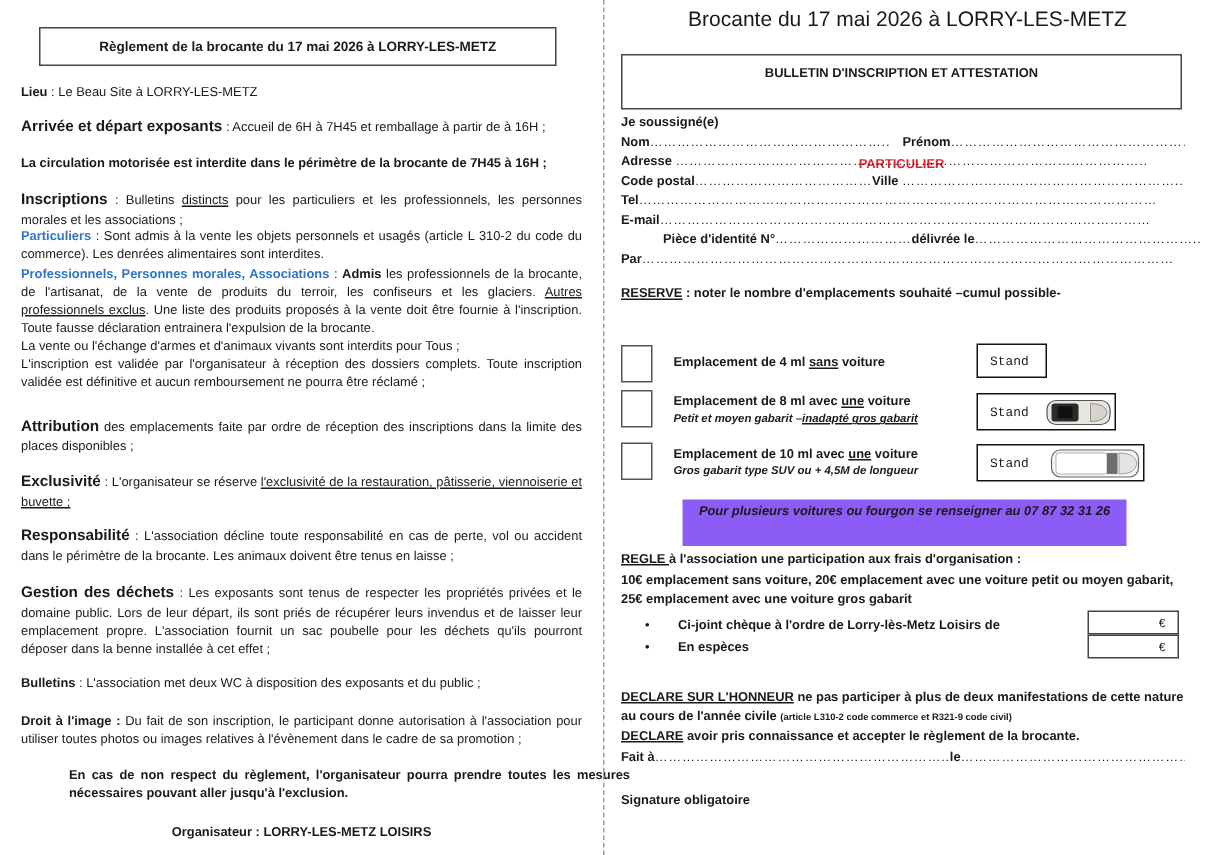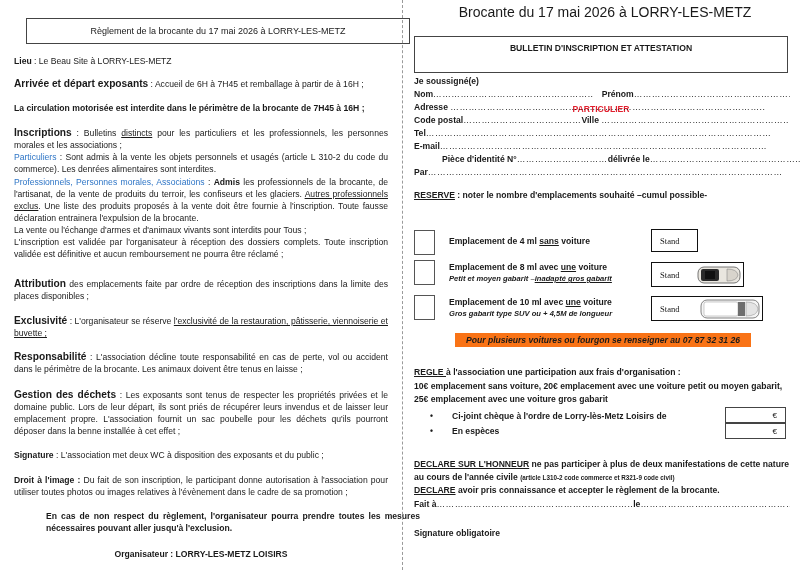--- a/index.html
+++ b/index.html
@@ -1,39 +1,39 @@
 <!DOCTYPE html>
 <html><head>
 <meta charset="utf-8">
 <style>
   * { box-sizing: border-box; margin: 0; padding: 0; }
   html, body { width: 806px; height: 570px; background: #ffffff; overflow: hidden; }
   body { font-family: "Liberation Sans", sans-serif; color: #1a1a1a; position: relative; }
   .divider { position: absolute; left: 402px; top: 0; width: 0; height: 570px; border-left: 1px dashed #9a9a9a; }
 
-  .title-box { position: absolute; left: 26px; top: 18px; width: 384px; height: 26px; border: 1px solid #444; display:flex; align-items:center; justify-content:center; font-size: 9px; font-weight: normal; }
+  .title-box { position: absolute; left: 26px; top: 18px; width: 345px; height: 26px; border: 1px solid #444; display:flex; align-items:center; justify-content:center; font-size: 9px; font-weight: bold; }
 
   .p { position: absolute; left: 14px; width: 374px; font-size: 8.6px; line-height: 12px; text-align: justify; }
   .b { font-weight: bold; }
   .u { text-decoration: underline; }
-  .blue { color: #2e75c6; font-weight: normal; }
+  .blue { color: #2e75c6; font-weight: bold; }
   .big { font-size: 10.2px; }
   .center { text-align: center; }
 
   
   .r-header { position: absolute; left: 404px; top: 4px; width: 402px; text-align: center; font-size: 14px; }
   .form-box { position: absolute; left: 414px; top: 36px; width: 374px; height: 37px; border: 1px solid #444; text-align:center; font-size: 8.6px; font-weight: bold; padding-top: 5px; line-height: 13px; }
   .red { color: #e0202e; margin-top: 48px; }
   .field { position: absolute; left: 414px; width: 376px; font-size: 8.6px; font-weight: bold; line-height: 11px; white-space: nowrap; overflow: hidden; }
   .dots { font-weight: normal; letter-spacing: 0.5px; }
   .checkbox { position: absolute; left: 414px; width: 21px; height: 25px; border: 1px solid #555; }
   .opt { position: absolute; left: 449px; font-size: 8.6px; font-weight: bold; line-height: 11px; }
   .opt-sub { font-style: italic; font-size: 7.6px; }
-  .stand { position: absolute; left: 651px; border: 1px solid #111; font-size: 8.6px; font-family: Liberation Serif, serif; display:flex; align-items:center; padding-left: 8px; }
-  .phone { position: absolute; left: 455px; top: 333px; width: 296px; height: 14px; background: #f97316; font-size: 8.6px; font-weight: bold; font-style: italic; text-align: center; line-height: 14px; }
+  .stand { position: absolute; left: 651px; border: 1px solid #111; font-size: 8.6px; font-family: Liberation Mono, monospace; display:flex; align-items:center; padding-left: 8px; }
+  .phone { position: absolute; left: 455px; top: 333px; width: 296px; height: 31px; background: #8b5cf6; font-size: 8.6px; font-weight: bold; font-style: italic; text-align: center; line-height: 14px; }
   .money-box { position: absolute; left: 725px; width: 61px; height: 16px; border: 1px solid #444; font-size: 8px; text-align: right; padding-right: 8px; line-height: 15px; }
   .bullet { position: absolute; left: 430px; font-size: 8.6px; font-weight: bold; line-height: 11px; }
   .bullet .dot { display:inline-block; width: 22px; }
   .small { font-size: 6.3px; font-weight: bold; }
   .car { position: absolute; }
 </style>
 </head>
 <body>
 
 <div class="title-box">
@@ -56,21 +56,21 @@
 <div class="p" style="top:236px;">L'inscription est validée par l'organisateur à réception des dossiers complets. Toute inscription validée est définitive et aucun remboursement ne pourra être réclamé ;</div>
 
 <div class="p" style="top:278px;"><span class="b big">Attribution</span><span> des emplacements faite par ordre de réception des inscriptions dans la limite des places disponibles ;</span></div>
 
 <div class="p" style="top:315px;"><span class="b big">Exclusivité</span><span> : L'organisateur se réserve </span><span class="u">l'exclusivité de la restauration, pâtisserie, viennoiserie et buvette ;</span></div>
 
 <div class="p" style="top:351px;"><span class="b big">Responsabilité</span><span> : L'association décline toute responsabilité en cas de perte, vol ou accident dans le périmètre de la brocante. Les animaux doivent être tenus en laisse ;</span></div>
 
 <div class="p" style="top:389px;"><span class="b big">Gestion des déchets</span><span> : Les exposants sont tenus de respecter les propriétés privées et le domaine public. Lors de leur départ, ils sont priés de récupérer leurs invendus et de laisser leur emplacement propre. L'association fournit un sac poubelle pour les déchets qu'ils pourront déposer dans la benne installée à cet effet ;</span></div>
 
-<div class="p" style="top:449px;"><span class="b">Signature</span><span> : L'association met deux WC à disposition des exposants et du public ;</span></div>
+<div class="p" style="top:449px;"><span class="b">Bulletins</span><span> : L'association met deux WC à disposition des exposants et du public ;</span></div>
 
 <div class="p" style="top:474px;"><span class="b">Droit à l'image :</span><span> Du fait de son inscription, le participant donne autorisation à l'association pour utiliser toutes photos ou images relatives à l'évènement dans le cadre de sa promotion ;</span></div>
 
 <div class="p b" style="top:510px;margin-left:32px;">En cas de non respect du règlement, l'organisateur pourra prendre toutes les mesures nécessaires pouvant aller jusqu'à l'exclusion.</div>
 
 <div class="p b center" style="top:548px;">Organisateur : LORRY-LES-METZ LOISIRS</div>
 
 <div class="divider"></div>
 
 <div class="r-header">Brocante du 17 mai 2026 à LORRY-LES-METZ</div>

